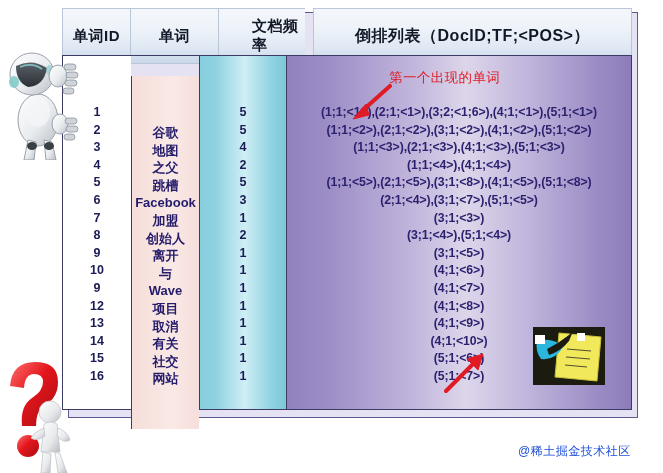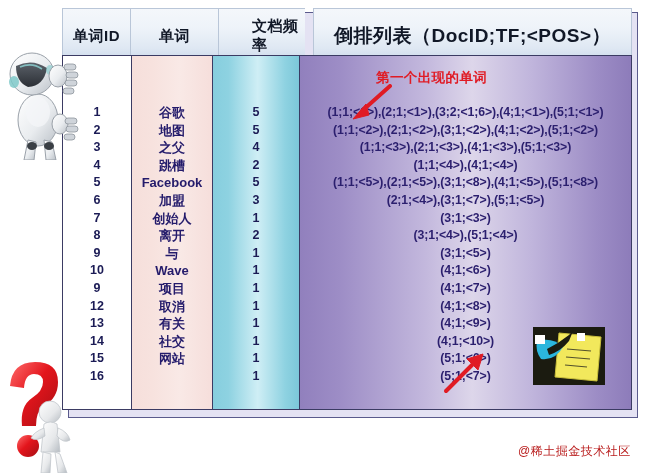--- a/index.html
+++ b/index.html
@@ -45,21 +45,21 @@
     box-sizing: border-box;
     font-weight: bold;
     font-size: 15px;
     color: #111827;
     letter-spacing: .5px;
   }
   .hcell:last-child { border-right: 1px solid #b9c6d8; }
   .hc-id   { width: 68px; }
   .hc-word { width: 88px; }
   .hc-df   { width: 87px; padding-left: 33px; }
-  .hc-list { flex: 1; font-size: 19px; margin-left: 8px; }
+  .hc-list { flex: 1; font-size: 16px; margin-left: 8px; }
 
   
   .body-row {
     position: absolute;
     left: 62px; top: 55px;
     width: 570px; height: 355px;
     display: flex;
     border: 1px solid #3b3b63;
     box-sizing: border-box;
   }
@@ -69,23 +69,24 @@
     box-sizing: border-box;
     overflow: hidden;
   }
   .col + .col { border-left: 1px solid #3b3b63; }
 
   .col-id {
     width: 68px;
     background: #ffffff;
   }
   .col-word {
-    width: 81px;
+    width: 68px;
     background: linear-gradient(to right,
       #f6dfdb 0%, #f7e2de 25%, #f9e9e6 60%, #f6dedb 100%);
+    margin-top: 20px;
   }
   .col-df {
     width: 87px;
     background: linear-gradient(to right,
       #86cede 0%, #8ed2e1 18%, #cfeef5 52%, #8ed2e1 84%, #7cc7d9 100%);
   }
   .col-list {
     flex: 1;
     background: linear-gradient(to right,
       #9180bd 0%, #9d8dc6 12%, #c3b8dd 38%, #ddd6ea 52%, #c0b5dc 70%, #9c8cc5 90%, #8d7cba 100%);
@@ -114,23 +115,23 @@
   .stack-list .line {
     font-size: 12.3px;
     color: #2b1f6e;
     letter-spacing: -0.1px;
     font-weight: bold;
   }
 
   
   .annot-text {
     position: absolute;
-    left: 376px; top: 69px;
+    left: 389px; top: 69px;
     font-size: 13.5px;
-    font-weight: bold;
+    font-weight: normal;
     color: #e01b24;
     white-space: nowrap;
     letter-spacing: .4px;
   }
   .arrow-top {
     position: absolute;
     left: 350px; top: 84px;
     width: 44px; height: 36px;
   }
   .arrow-bottom {
@@ -158,21 +159,21 @@
     position: absolute;
     left: 533px; top: 327px;
     width: 72px; height: 58px;
   }
 
   
   .watermark {
     position: absolute;
     left: 518px; top: 443px;
     font-size: 12px;
-    color: #b91c1c;
+    color: #1d4ed8;
     white-space: nowrap;
     letter-spacing: .5px;
   }
 </style>
 </head>
 <body>
 
 <div id="stage">
 
   <div class="plate-shadow"></div>

